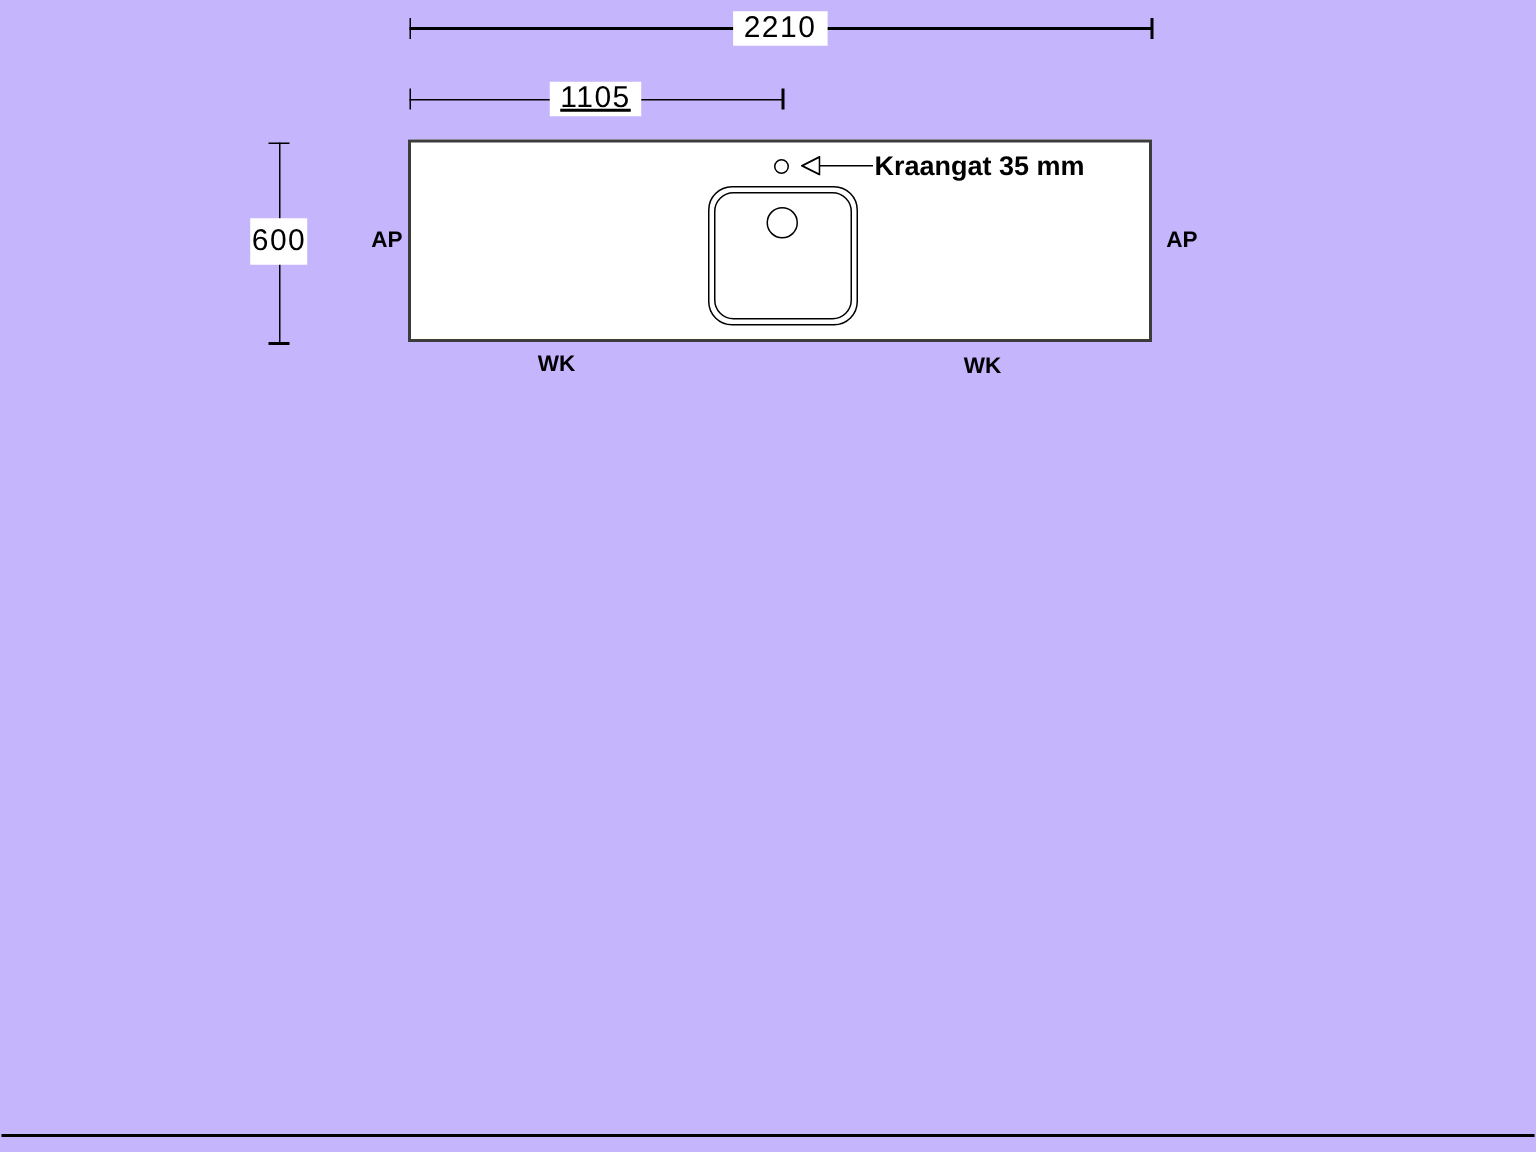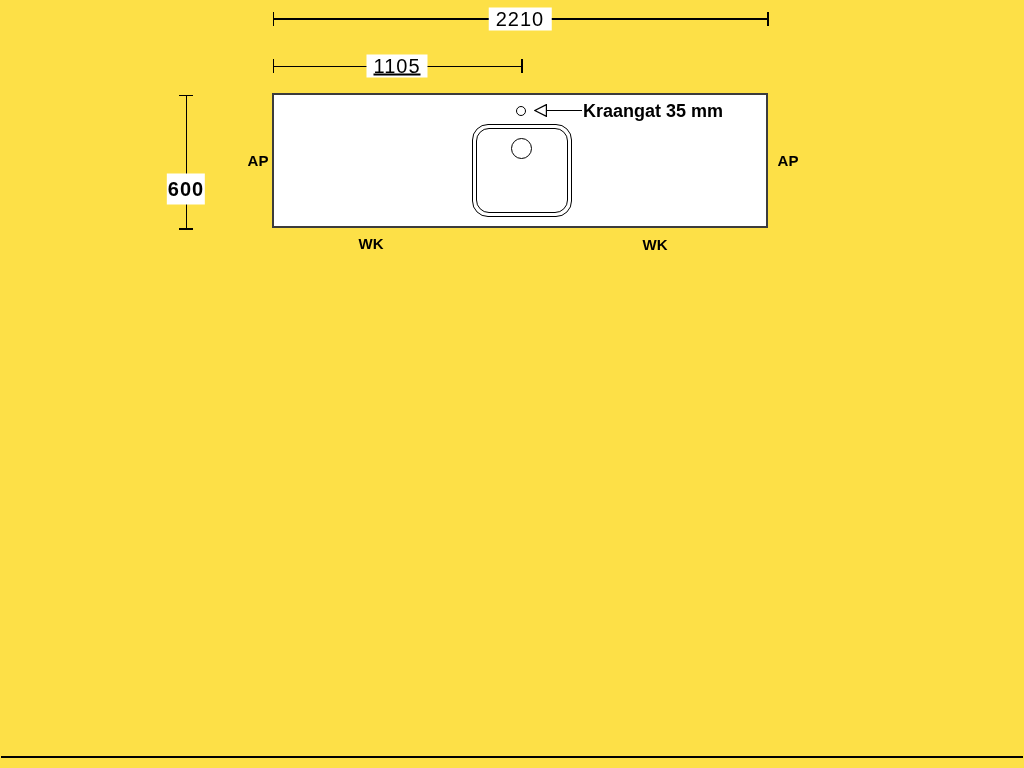--- a/index.html
+++ b/index.html
@@ -1,34 +1,34 @@
 <!DOCTYPE html>
 <html><head>
 <meta charset="utf-8">
 <style>
   * { margin: 0; padding: 0; box-sizing: border-box; }
   html, body { width: 1024px; height: 768px; background: #ffffff; overflow: hidden; }
   #canvas {
-    position: relative; width: 1024px; height: 768px; background: #fde047;
+    position: relative; width: 1024px; height: 768px; background: #c4b5fd;
     font-family: "Liberation Sans", sans-serif; color: #000; padding-left: 12px;
   }
   .abs { position: absolute; }
   .hline { height: 1.5px; background: #000; }
   .vline { width: 1.5px; background: #000; }
   .tick-v { width: 1.5px; height: 14px; background: #000; }
   .tick-h { width: 14px; height: 1.5px; background: #000; }
   .dim-num {
     font-size: 20px; font-weight: 400; letter-spacing: 1px;
     background: #ffffff; padding: 0 7px;
     transform: translate(-50%, -50%); white-space: nowrap;
   }
   .dim-num-v {
-    font-size: 20px; font-weight: 700; letter-spacing: 1px;
+    font-size: 20px; font-weight: 400; letter-spacing: 1px;
     background: #ffffff; padding: 4px 1px;
-    transform: translate(-50%, -50%); white-space: nowrap; margin-top: 28px;
+    transform: translate(-50%, -50%); white-space: nowrap;
   }
   .lbl {
     font-size: 15px; font-weight: 700; white-space: pre;
     transform: translate(-50%, -50%);
   }
   .worktop {
     border: 2px solid #3c3c3c; background: #ffffff;
   }
   .sink-outer { border: 1.5px solid #000; border-radius: 16px; background: #fff; }
   .sink-inner { border: 1.3px solid #000; border-radius: 13px; }

